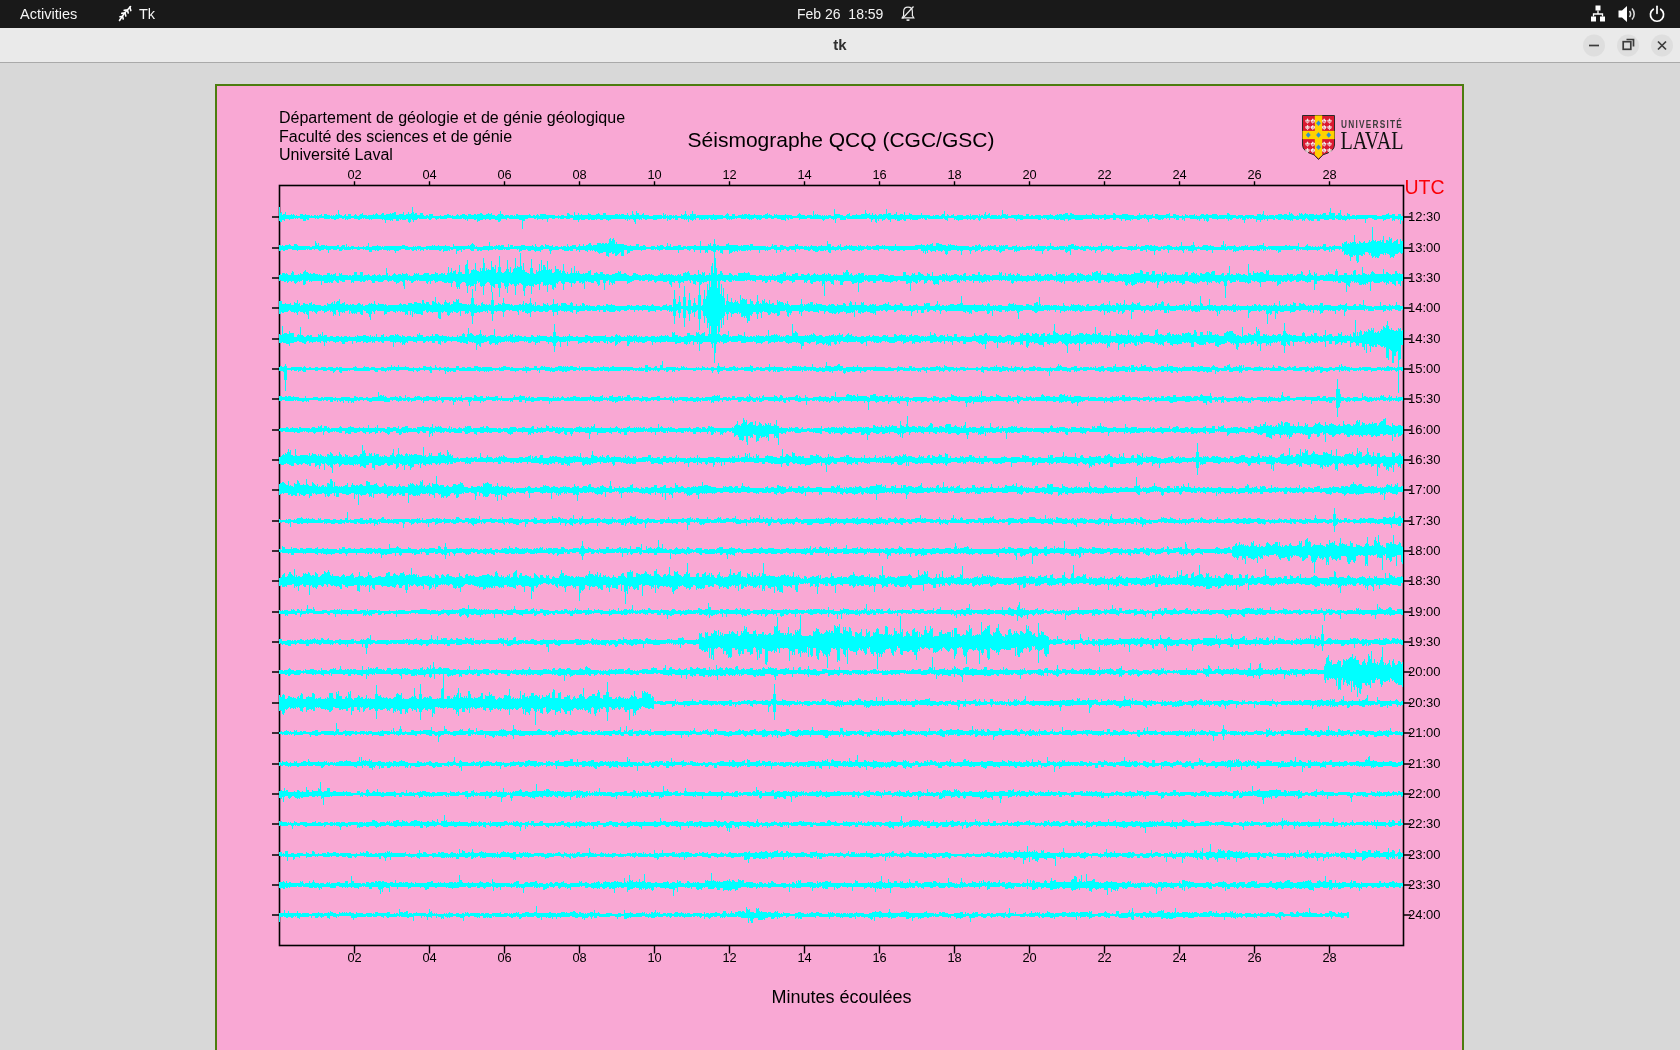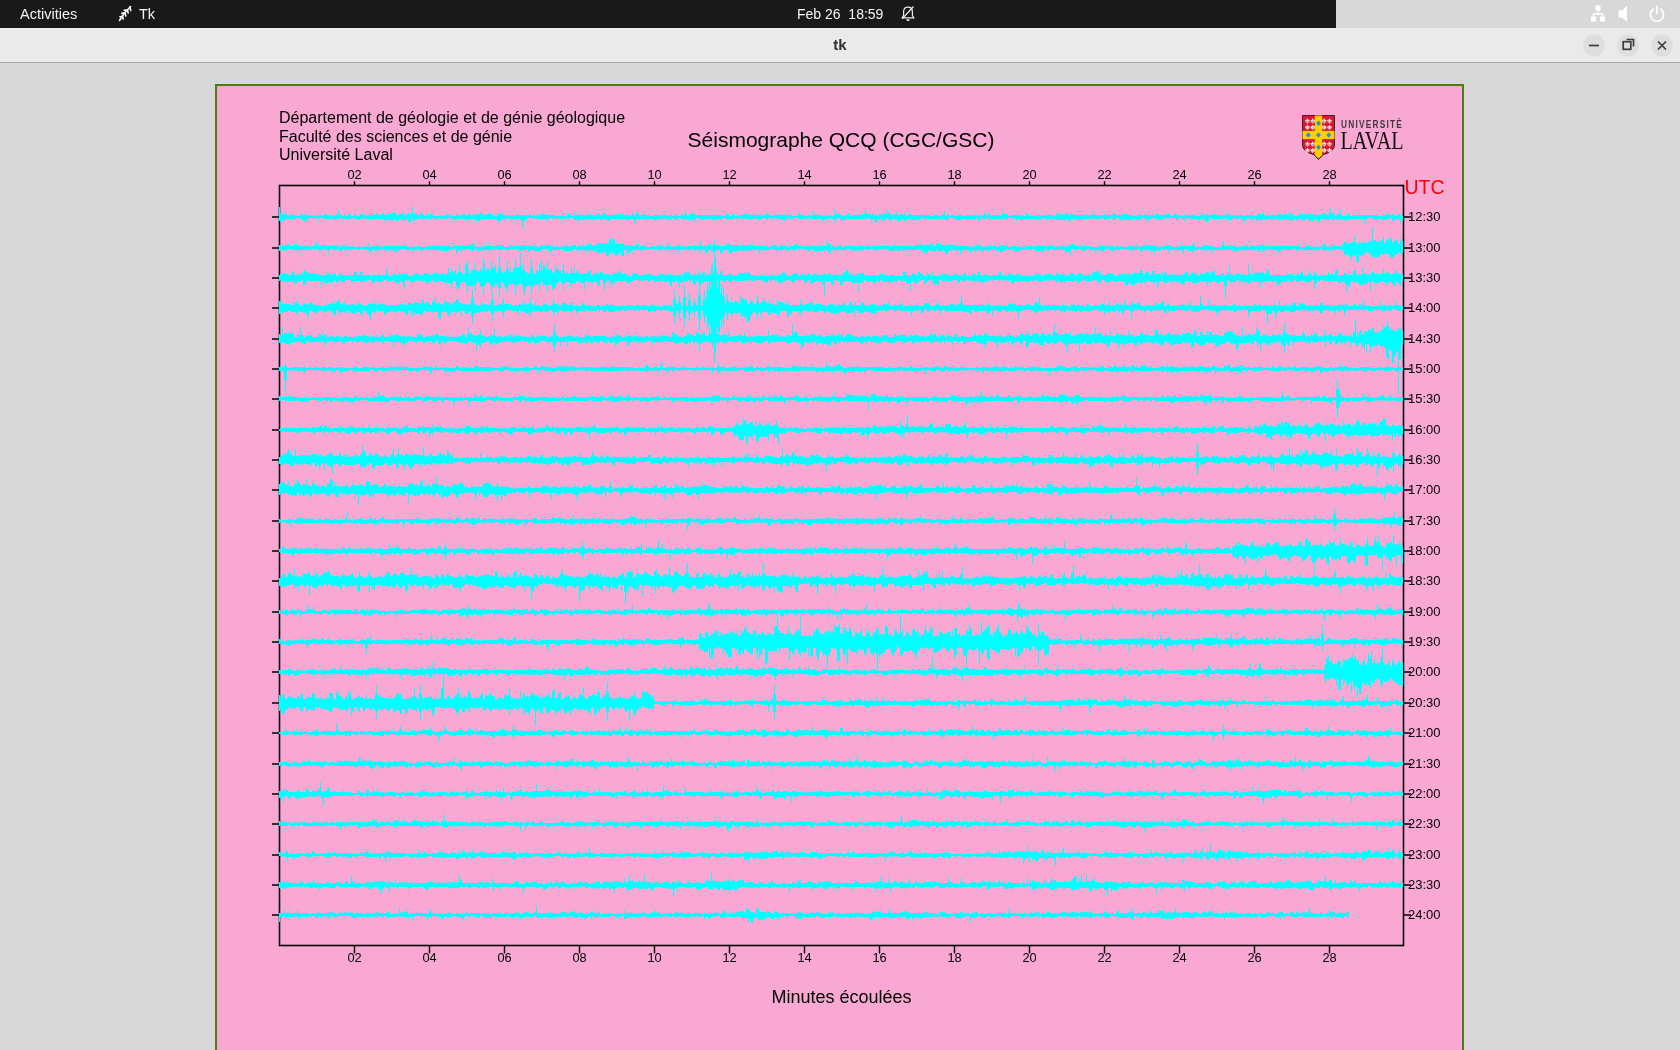--- a/index.html
+++ b/index.html
@@ -1,15 +1,15 @@
 <!DOCTYPE html>
 <html><head><meta charset="utf-8"><style>
 *{margin:0;padding:0;box-sizing:border-box}
 body{width:1680px;height:1050px;font-family:"Liberation Sans",sans-serif;background:#d8d8d8;position:relative;overflow:hidden}
-#topbar{position:absolute;left:0;top:0;width:1336px;height:28px;background:#191919;color:#f4f4f4;font-size:14.5px}
+#topbar{position:absolute;left:0;top:0;width:1680px;height:28px;background:#191919;color:#f4f4f4;font-size:14.5px}
 #titlebar{position:absolute;left:0;top:28px;width:1680px;height:35px;background:#eaeaea;border-bottom:1px solid #a9a9a9}
 #titlebar .t{position:absolute;left:0;top:0;width:100%;text-align:center;line-height:34px;font-weight:bold;font-size:15px;color:#2f2f2f}
 #page{position:absolute;left:215px;top:84px;width:1249px;height:1023px;background:#f9a8d4;border:2px solid #4d7c0f}
 .tb{position:absolute;top:0;height:28px;line-height:28px}
 </style></head>
 <body>
 <div id="topbar">
  <span class="tb" style="left:20px">Activities</span>
  <svg width="22" height="22" viewBox="0 0 22 22" style="position:absolute;left:114;top:3">
       <g stroke="#fff" stroke-width="1.6" fill="none" stroke-linecap="round">

